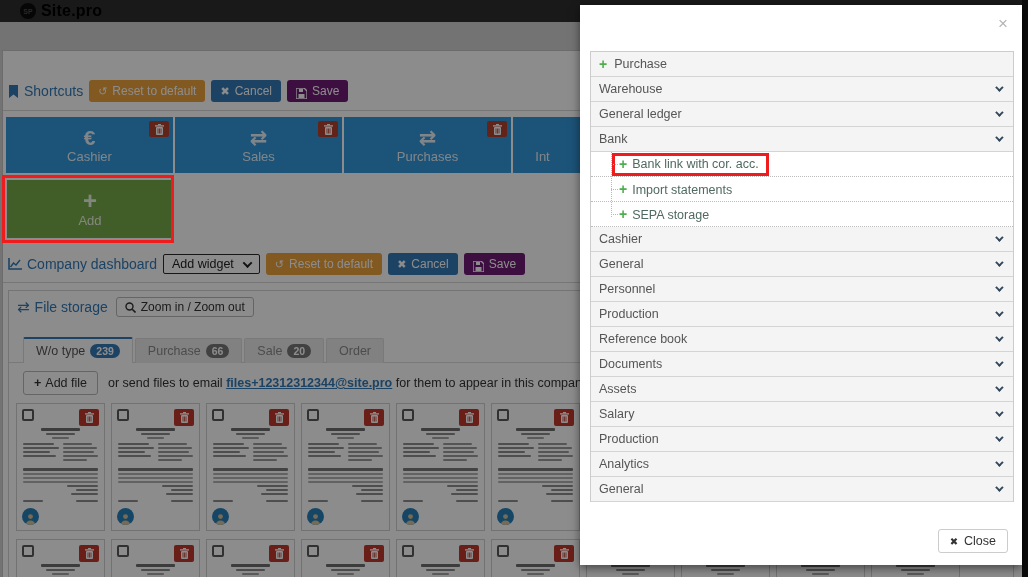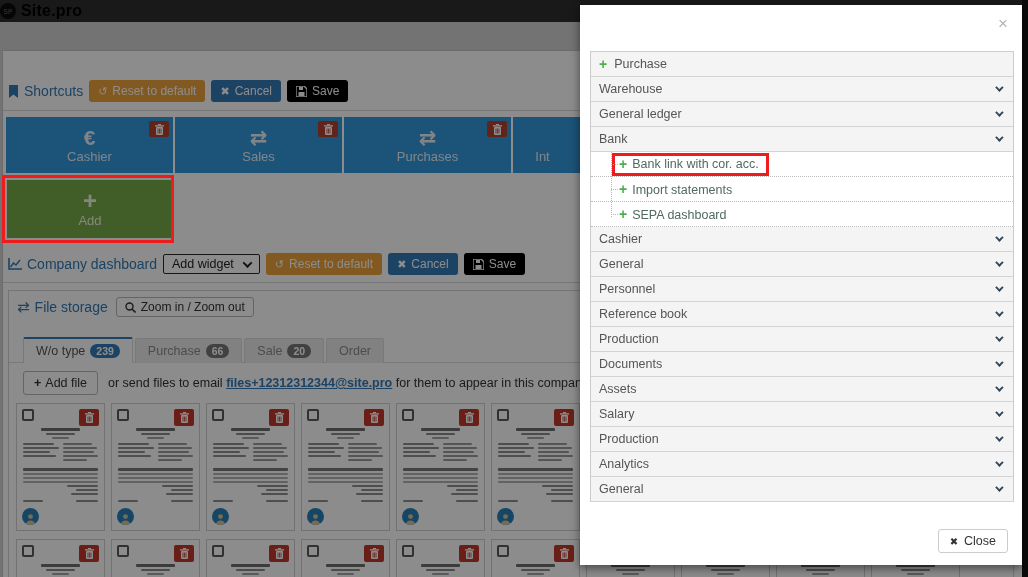--- a/index.html
+++ b/index.html
@@ -3,36 +3,36 @@
 <meta charset="utf-8">
 <style>
   * { margin:0; padding:0; box-sizing:border-box; }
   html,body { width:1028px; height:577px; }
   body { position:relative; overflow:hidden; background:#141414;
          font-family:"Liberation Sans","DejaVu Sans",sans-serif; }
 
   
   .page { position:absolute; left:0; top:0; width:1022px; height:577px; background:#d2d2d2; z-index:1; }
   .app-header { position:absolute; left:0; top:0; width:100%; height:22px; background:#2e2e2e;
-                display:flex; align-items:center; padding-left:0; }
+                display:flex; align-items:center; padding-left:20px; }
   .logo-circle { width:16px; height:16px; border-radius:50%; background:#0b0b0b; color:#4c4c4c;
                  font-size:7px; font-weight:bold; display:flex; align-items:center; justify-content:center; }
   .brand { color:#000; font-weight:bold; font-size:16px; margin-left:5px; letter-spacing:.2px; }
 
   .content-panel { position:absolute; left:2px; top:50px; right:0; bottom:0; background:#fff;
                    border-top:1px solid #c5c5c5; border-left:1px solid #c5c5c5; }
 
   .section-title { color:#337ab7; font-size:14px; display:inline-flex; align-items:center; gap:5px; }
   .row-abs { position:absolute; display:flex; align-items:center; gap:6px; }
 
   .btn { display:inline-flex; align-items:center; gap:5px; padding:3px 9px; font-size:12px;
          color:#fff; border-radius:3px; border:none; cursor:pointer; line-height:1.35; }
   .btn-warning { background:#eca23d; }
   .btn-primary { background:#337ab7; }
-  .btn-success { background:#000000; }
+  .btn-success { background:#701a75;align-items:flex-end; }
   .btn .bicon { font-size:11px; line-height:1; }
 
   .hr { position:absolute; left:3px; width:1016px; border-top:1px solid #d8d8d8; }
 
   
   .tiles-row { position:absolute; left:6px; top:117px; display:flex; gap:2px; }
   .tile { width:167px; height:56px; background:#3498db; color:#e7f2fa; position:relative;
           display:flex; flex-direction:column; align-items:center; justify-content:center; }
   .tile-icon { font-size:21px; line-height:1; font-weight:bold; }
   .tile-label { font-size:13px; margin-top:1px; }
@@ -1000,41 +1000,41 @@
         <div class="menu-sub-item">
           <span class="annotated">
             <span class="plus-icon">+</span>
             <span>Bank link with cor. acc.</span>
           </span>
         </div>
         <div class="menu-sub-item">
           <span><span class="plus-icon">+</span><span>Import statements</span></span>
         </div>
         <div class="menu-sub-item">
-          <span><span class="plus-icon">+</span><span>SEPA dashboard</span></span>
+          <span><span class="plus-icon">+</span><span>SEPA storage</span></span>
         </div>
       </div>
       <div class="menu-item">
         <span>Cashier</span>
         <span class="chev"></span>
       </div>
       <div class="menu-item">
         <span>General</span>
         <span class="chev"></span>
       </div>
       <div class="menu-item">
         <span>Personnel</span>
         <span class="chev"></span>
       </div>
       <div class="menu-item">
+        <span>Production</span>
+        <span class="chev"></span>
+      </div>
+      <div class="menu-item">
         <span>Reference book</span>
-        <span class="chev"></span>
-      </div>
-      <div class="menu-item">
-        <span>Production</span>
         <span class="chev"></span>
       </div>
       <div class="menu-item">
         <span>Documents</span>
         <span class="chev"></span>
       </div>
       <div class="menu-item">
         <span>Assets</span>
         <span class="chev"></span>
       </div>

